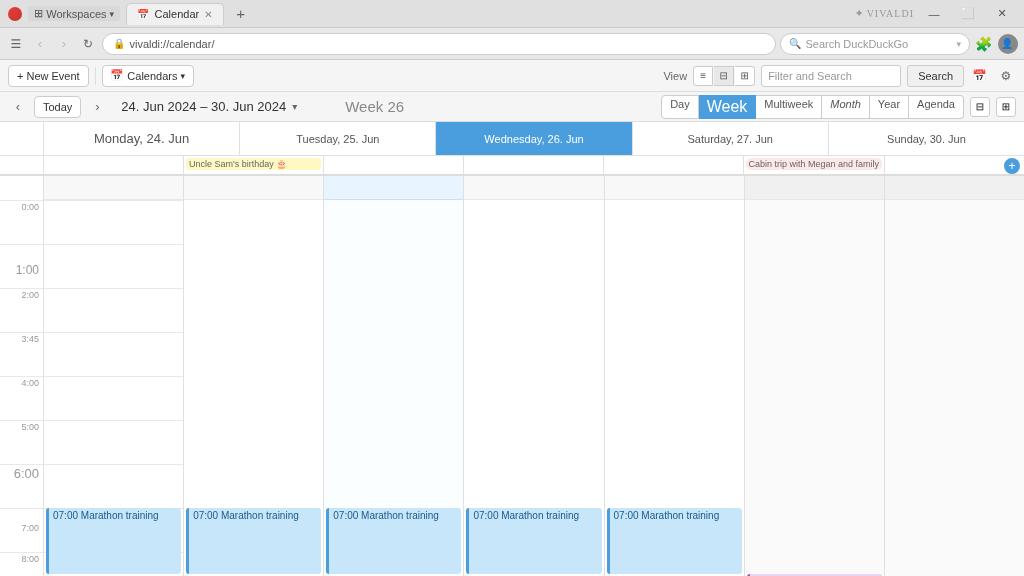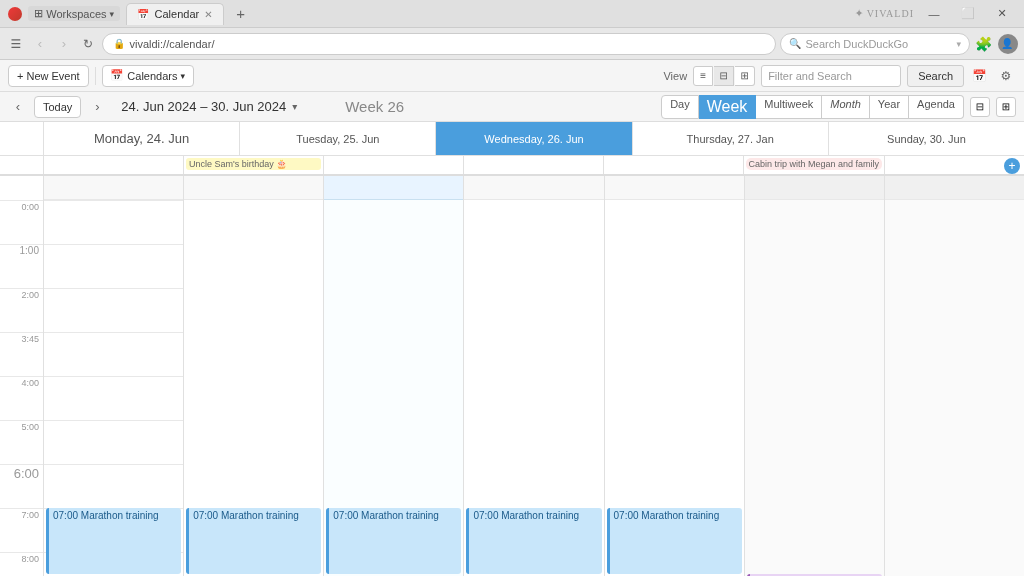--- a/index.html
+++ b/index.html
@@ -103,21 +103,21 @@
     <div style="width:20px;height:20px;display:flex;align-items:center;justify-content:center;cursor:pointer;border:1px solid #ccc;border-radius:3px;font-size:10px;background:white;">⊞</div>
   </div>
 
   <div style="flex:1;display:flex;flex-direction:column;background:white;overflow:hidden;">
 
     <div style="display:flex;border-bottom:1px solid #e0e0e0;height:34px;flex-shrink:0;">
       <div style="width:44px;flex-shrink:0;border-right:1px solid #e0e0e0;"></div>
       <div style="flex:1;border-right:1px solid #e0e0e0;display:flex;align-items:center;justify-content:center;font-size:13px;color:#555;">Monday, 24. Jun</div>
       <div style="flex:1;border-right:1px solid #e0e0e0;display:flex;align-items:center;justify-content:center;font-size:11px;color:#555;">Tuesday, 25. Jun</div>
       <div style="flex:1;border-right:1px solid #e0e0e0;display:flex;align-items:center;justify-content:center;font-size:11px;color:white;background:#4a9edd;">Wednesday, 26. Jun</div>
-      <div style="flex:1;border-right:1px solid #e0e0e0;display:flex;align-items:center;justify-content:center;font-size:11px;color:#555;">Thursday, 27. Jan</div>
+      <div style="flex:1;border-right:1px solid #e0e0e0;display:flex;align-items:center;justify-content:center;font-size:11px;color:#555;">Saturday, 27. Jun</div>
       <div style="flex:1;display:flex;align-items:center;justify-content:center;font-size:11px;color:#555;">Sunday, 30. Jun</div>
     </div>
 
     <div style="display:flex;border-bottom:2px solid #ddd;min-height:20px;flex-shrink:0;">
       <div style="width:44px;flex-shrink:0;border-right:1px solid #e0e0e0;"></div>
       <div style="flex:1;border-right:1px solid #e0e0e0;padding:2px;"></div>
       <div style="flex:1;border-right:1px solid #e0e0e0;padding:2px;">
         <div style="background:#fef9c3;border-radius:3px;padding:1px 3px;font-size:9px;color:#666;white-space:nowrap;overflow:hidden;">Uncle Sam's birthday 🎂</div>
       </div>
       <div style="flex:1;border-right:1px solid #e0e0e0;padding:2px;"></div>
@@ -129,27 +129,27 @@
       <div style="flex:1;padding:2px;position:relative;">
         <div style="position:absolute;right:4px;top:2px;width:16px;height:16px;background:#4a9edd;color:white;border-radius:50%;display:flex;align-items:center;justify-content:center;font-size:12px;cursor:pointer;">+</div>
       </div>
     </div>
 
     <div style="flex:1;overflow-y:auto;display:flex;">
 
       <div style="width:44px;flex-shrink:0;border-right:1px solid #e0e0e0;">
         <div style="height:24px;"></div>
         <div style="height:44px;display:flex;align-items:flex-start;justify-content:flex-end;padding-right:4px;padding-top:1px;font-size:9px;color:#999;border-top:1px solid #e8e8e8;">0:00</div>
-        <div style="height:44px;display:flex;align-items:flex-start;justify-content:flex-end;padding-right:4px;padding-top:0;font-size:10px;color:#999;border-top:1px solid #e8e8e8;">1:00</div>
+        <div style="height:44px;display:flex;align-items:flex-start;justify-content:flex-end;padding-right:4px;padding-top:18px;font-size:12px;color:#999;border-top:1px solid #e8e8e8;">1:00</div>
         <div style="height:44px;display:flex;align-items:flex-start;justify-content:flex-end;padding-right:4px;padding-top:1px;font-size:9px;color:#999;border-top:1px solid #e8e8e8;">2:00</div>
         <div style="height:44px;display:flex;align-items:flex-start;justify-content:flex-end;padding-right:4px;padding-top:1px;font-size:9px;color:#999;border-top:1px solid #e8e8e8;">3:45</div>
         <div style="height:44px;display:flex;align-items:flex-start;justify-content:flex-end;padding-right:4px;padding-top:1px;font-size:9px;color:#999;border-top:1px solid #e8e8e8;text-align:right;">4:00</div>
         <div style="height:44px;display:flex;align-items:flex-start;justify-content:flex-end;padding-right:4px;padding-top:1px;font-size:9px;color:#999;border-top:1px solid #e8e8e8;">5:00</div>
         <div style="height:44px;display:flex;align-items:flex-start;justify-content:flex-end;padding-right:4px;padding-top:1px;font-size:13px;color:#999;border-top:1px solid #e8e8e8;">6:00</div>
-        <div style="height:44px;display:flex;align-items:flex-start;justify-content:flex-end;padding-right:4px;padding-top:1px;font-size:9px;color:#999;border-top:1px solid #e8e8e8;">7:00</div>
+        <div style="height:44px;display:flex;align-items:flex-start;justify-content:flex-end;padding-right:4px;padding-top:14px;font-size:9px;color:#999;border-top:1px solid #e8e8e8;">7:00</div>
         <div style="height:44px;display:flex;align-items:flex-start;justify-content:flex-end;padding-right:4px;padding-top:1px;font-size:9px;color:#999;border-top:1px solid #e8e8e8;">8:00</div>
 
       </div>
 
       <div style="flex:1;display:flex;">
 
         <div style="flex:1;border-right:1px solid #e0e0e0;position:relative;height:924px;">
           <div style="height:24px;background:#f8f8f8;border-bottom:1px solid #e8e8e8;"></div>
 
           <div style="position:absolute;top:24px;left:0;right:0;bottom:0;">

